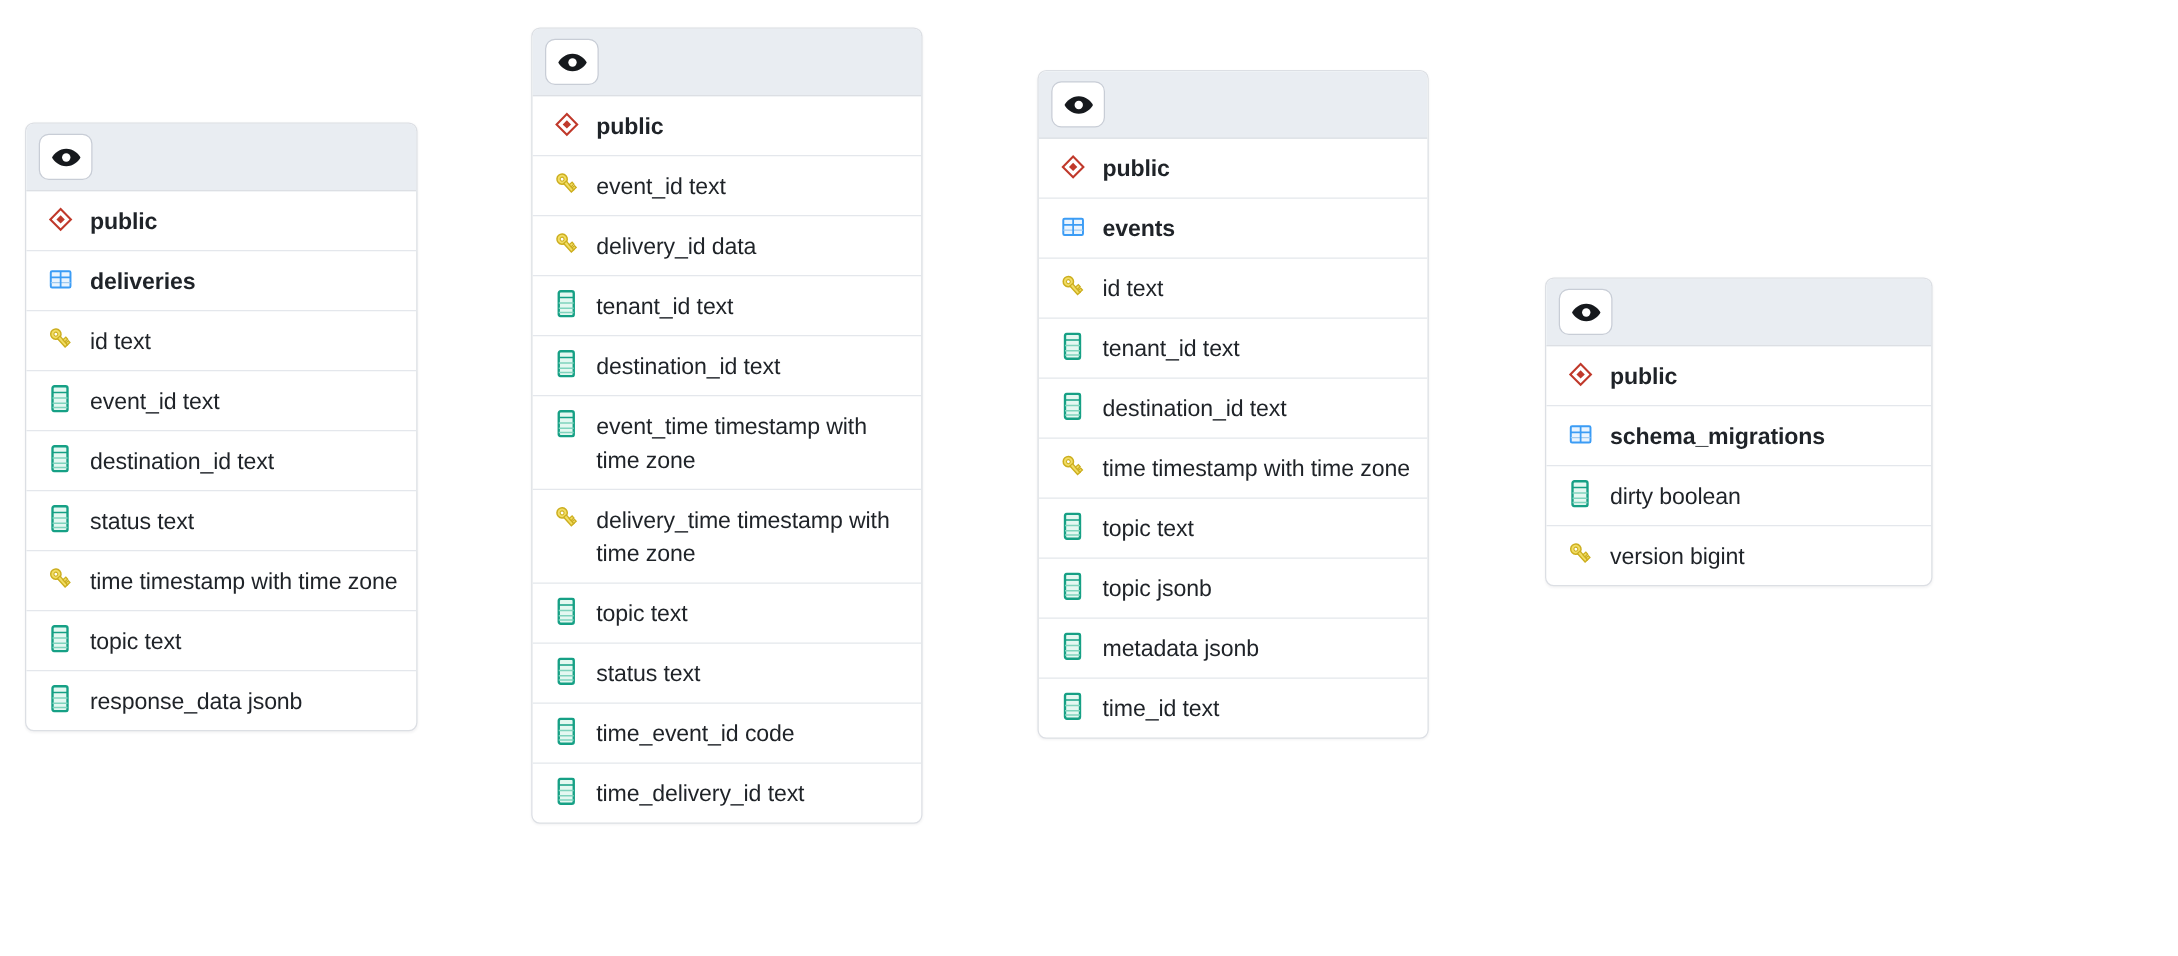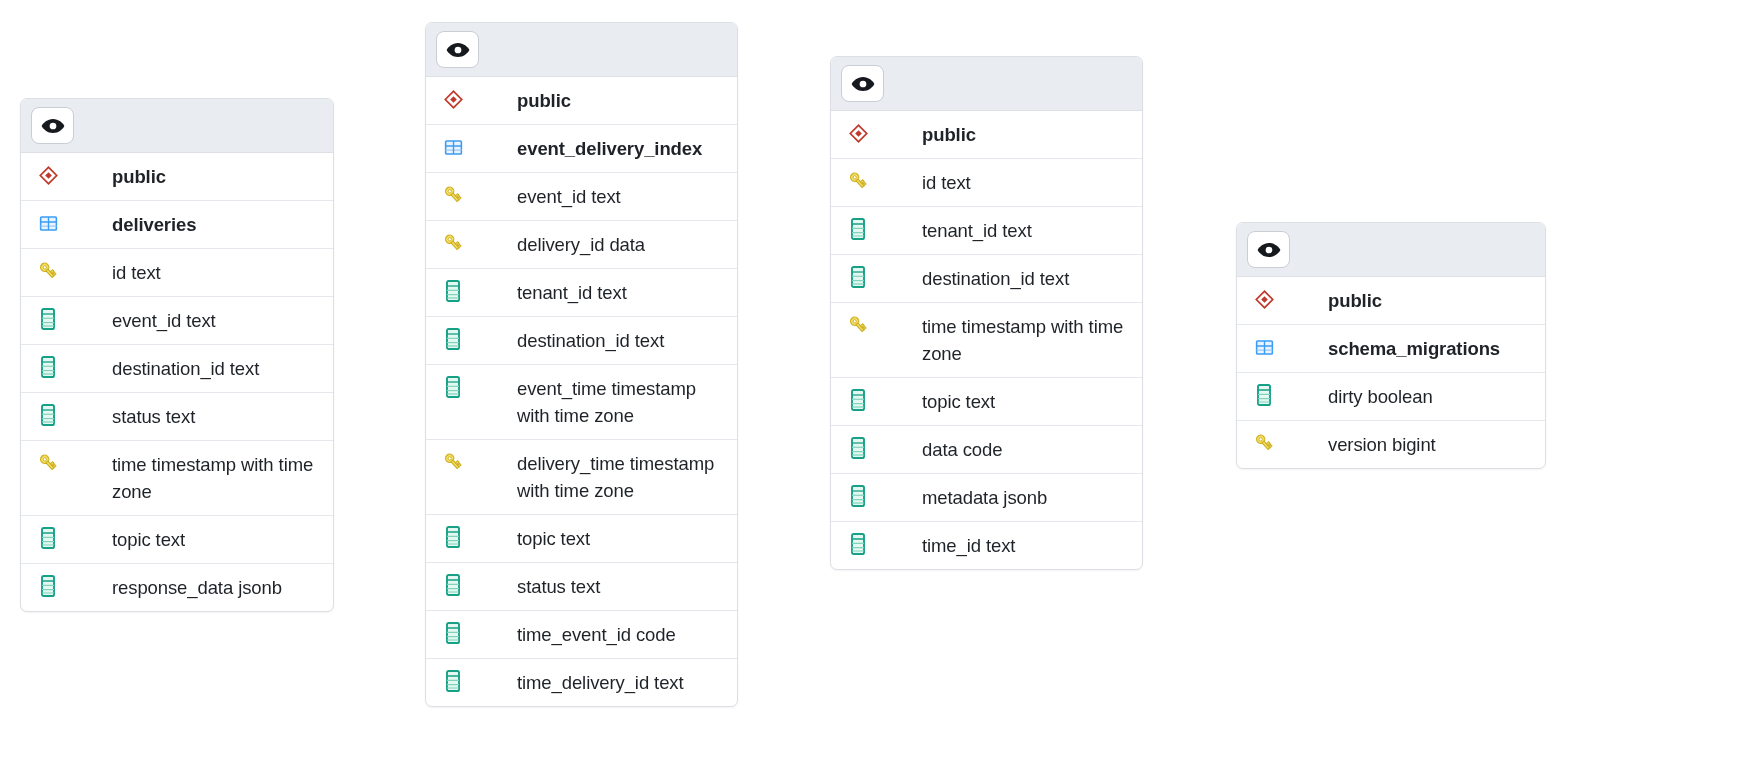--- a/index.html
+++ b/index.html
@@ -49,21 +49,20 @@
   }
   .eye-button svg { display: block; }
 
   .row {
     display: flex;
     align-items: flex-start;
     padding: 10px 14px 10px 16px;
     border-bottom: 1px solid #e4e7ec;
     box-sizing: border-box;
     min-height: 45px;
-    gap: 40px;
   }
   .row:last-child { border-bottom: none; }
 
   .row-icon {
     flex: 0 0 auto;
     width: 22px;
     height: 24px;
     display: flex;
     align-items: center;
     justify-content: center;
@@ -227,31 +226,20 @@
       <span class="row-icon">
         <svg width="21" height="21" viewBox="0 0 24 24" aria-hidden="true">
           <rect x="12" y="2.6" width="13.3" height="13.3" transform="rotate(45 12 2.6)" fill="none" stroke="#c0392b" stroke-width="1.9"></rect>
           <rect x="12" y="8.2" width="5.4" height="5.4" transform="rotate(45 12 8.2)" fill="#c0392b"></rect>
         </svg>
       </span>
       <span class="row-label bold">public</span>
     </div>
     <div class="row">
       <span class="row-icon">
-        <svg width="21" height="21" viewBox="0 0 24 24" aria-hidden="true">
-          <rect x="3" y="4.5" width="18" height="15" rx="1.2" fill="#eaf4fe" stroke="#3b9cf5" stroke-width="1.8"></rect>
-          <line x1="3" y1="10.2" x2="21" y2="10.2" stroke="#3b9cf5" stroke-width="1.6"></line>
-          <line x1="3" y1="15" x2="21" y2="15" stroke="#9ec9f0" stroke-width="1.3"></line>
-          <line x1="12" y1="4.5" x2="12" y2="19.5" stroke="#3b9cf5" stroke-width="1.6"></line>
-        </svg>
-      </span>
-      <span class="row-label bold">event_delivery_index</span>
-    </div>
-    <div class="row">
-      <span class="row-icon">
         <svg width="22" height="22" viewBox="0 0 24 24" aria-hidden="true">
           <g transform="rotate(-42 12 12)">
             <circle cx="12" cy="6.6" r="4.5" fill="#f2dd63" stroke="#ccae1f" stroke-width="1.3"></circle>
             <circle cx="12" cy="6.6" r="1.7" fill="#ffffff" stroke="#ccae1f" stroke-width="0.9"></circle>
             <rect x="10.5" y="10.3" width="3" height="10" fill="#f2dd63" stroke="#ccae1f" stroke-width="1.2"></rect>
             <rect x="13.3" y="14.4" width="3.4" height="2.4" fill="#f2dd63" stroke="#ccae1f" stroke-width="1.1"></rect>
             <rect x="13.3" y="18" width="3" height="2.2" fill="#f2dd63" stroke="#ccae1f" stroke-width="1.1"></rect>
           </g>
         </svg>
       </span>
@@ -385,20 +373,31 @@
       <span class="row-icon">
         <svg width="21" height="21" viewBox="0 0 24 24" aria-hidden="true">
           <rect x="12" y="2.6" width="13.3" height="13.3" transform="rotate(45 12 2.6)" fill="none" stroke="#c0392b" stroke-width="1.9"></rect>
           <rect x="12" y="8.2" width="5.4" height="5.4" transform="rotate(45 12 8.2)" fill="#c0392b"></rect>
         </svg>
       </span>
       <span class="row-label bold">public</span>
     </div>
     <div class="row">
       <span class="row-icon">
+        <svg width="21" height="21" viewBox="0 0 24 24" aria-hidden="true">
+          <rect x="3" y="4.5" width="18" height="15" rx="1.2" fill="#eaf4fe" stroke="#3b9cf5" stroke-width="1.8"></rect>
+          <line x1="3" y1="10.2" x2="21" y2="10.2" stroke="#3b9cf5" stroke-width="1.6"></line>
+          <line x1="3" y1="15" x2="21" y2="15" stroke="#9ec9f0" stroke-width="1.3"></line>
+          <line x1="12" y1="4.5" x2="12" y2="19.5" stroke="#3b9cf5" stroke-width="1.6"></line>
+        </svg>
+      </span>
+      <span class="row-label bold">events</span>
+    </div>
+    <div class="row">
+      <span class="row-icon">
         <svg width="22" height="22" viewBox="0 0 24 24" aria-hidden="true">
           <g transform="rotate(-42 12 12)">
             <circle cx="12" cy="6.6" r="4.5" fill="#f2dd63" stroke="#ccae1f" stroke-width="1.3"></circle>
             <circle cx="12" cy="6.6" r="1.7" fill="#ffffff" stroke="#ccae1f" stroke-width="0.9"></circle>
             <rect x="10.5" y="10.3" width="3" height="10" fill="#f2dd63" stroke="#ccae1f" stroke-width="1.2"></rect>
             <rect x="13.3" y="14.4" width="3.4" height="2.4" fill="#f2dd63" stroke="#ccae1f" stroke-width="1.1"></rect>
             <rect x="13.3" y="18" width="3" height="2.2" fill="#f2dd63" stroke="#ccae1f" stroke-width="1.1"></rect>
           </g>
         </svg>
       </span>
@@ -457,21 +456,21 @@
     <div class="row">
       <span class="row-icon">
         <svg width="16" height="22" viewBox="0 0 14 22" aria-hidden="true">
           <rect x="1" y="1" width="12" height="20" rx="1.6" fill="#e4f8f1" stroke="#16a085" stroke-width="1.9"></rect>
           <line x1="1" y1="6" x2="13" y2="6" stroke="#16a085" stroke-width="1.3"></line>
           <line x1="1" y1="10.3" x2="13" y2="10.3" stroke="#7fd3bd" stroke-width="1.2"></line>
           <line x1="1" y1="14.6" x2="13" y2="14.6" stroke="#7fd3bd" stroke-width="1.2"></line>
           <line x1="1" y1="18" x2="13" y2="18" stroke="#7fd3bd" stroke-width="1.2"></line>
         </svg>
       </span>
-      <span class="row-label">data code</span>
+      <span class="row-label">topic jsonb</span>
     </div>
     <div class="row">
       <span class="row-icon">
         <svg width="16" height="22" viewBox="0 0 14 22" aria-hidden="true">
           <rect x="1" y="1" width="12" height="20" rx="1.6" fill="#e4f8f1" stroke="#16a085" stroke-width="1.9"></rect>
           <line x1="1" y1="6" x2="13" y2="6" stroke="#16a085" stroke-width="1.3"></line>
           <line x1="1" y1="10.3" x2="13" y2="10.3" stroke="#7fd3bd" stroke-width="1.2"></line>
           <line x1="1" y1="14.6" x2="13" y2="14.6" stroke="#7fd3bd" stroke-width="1.2"></line>
           <line x1="1" y1="18" x2="13" y2="18" stroke="#7fd3bd" stroke-width="1.2"></line>
         </svg>

